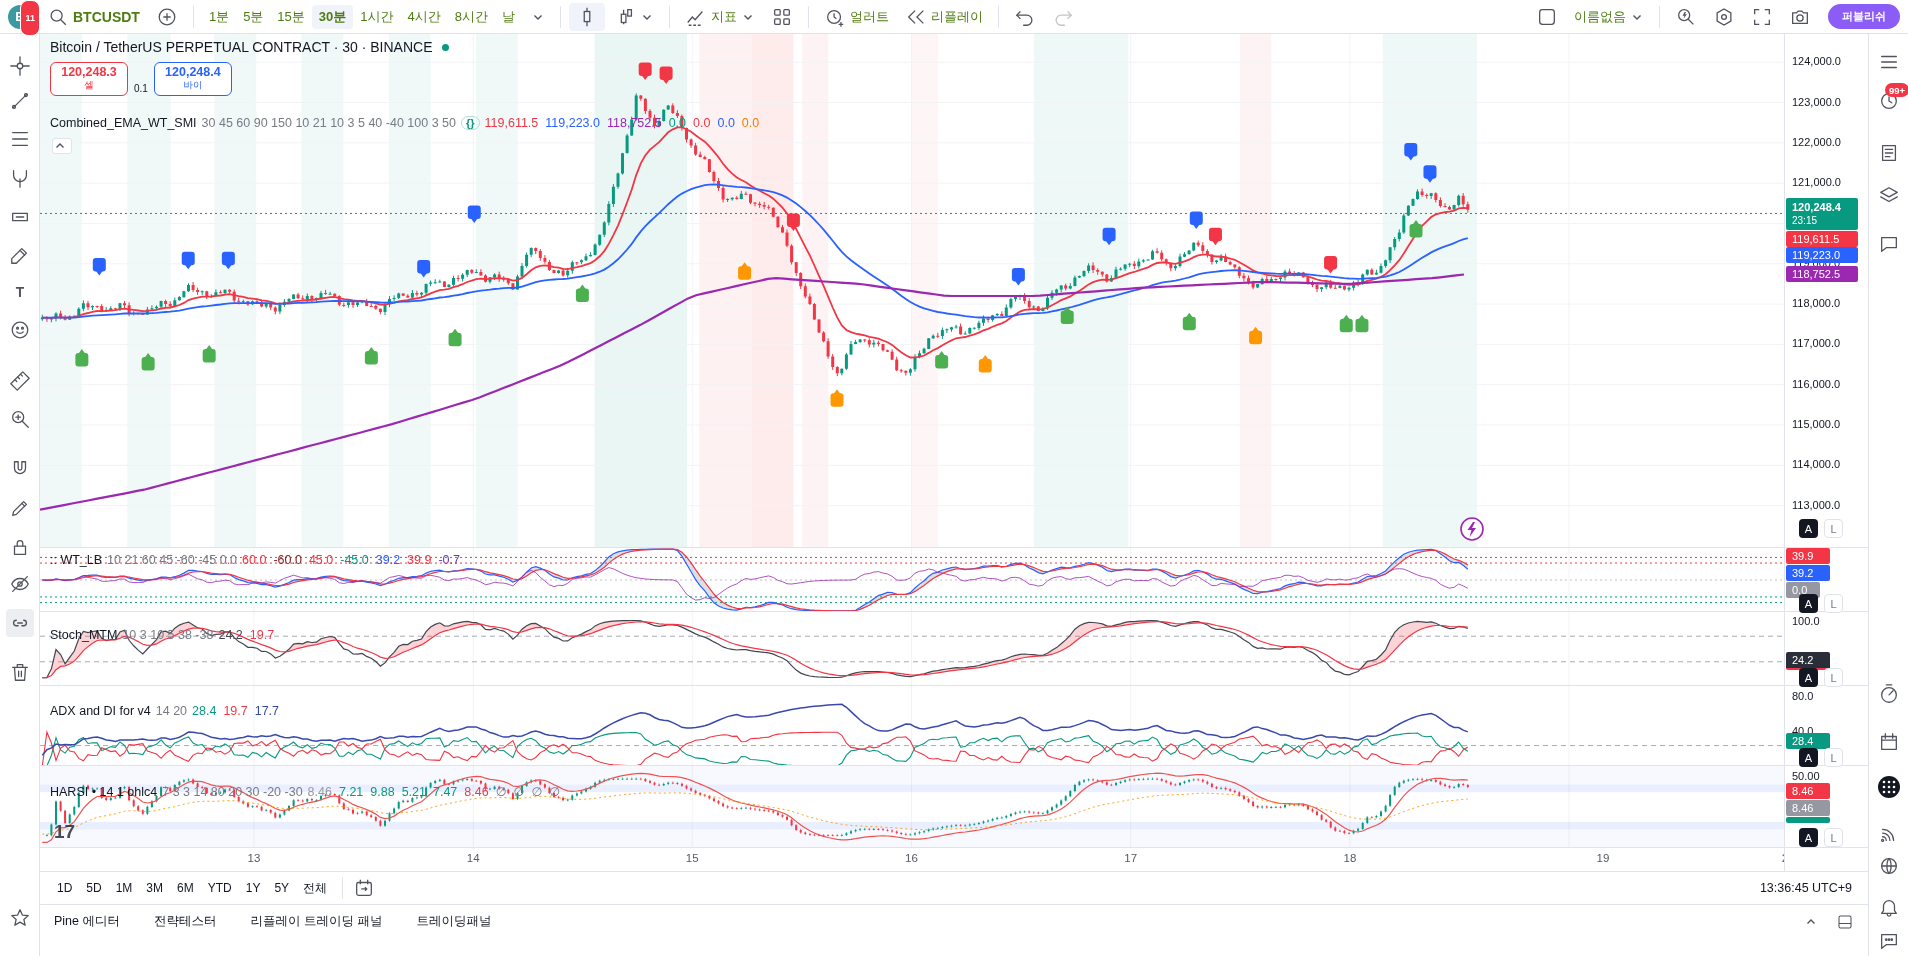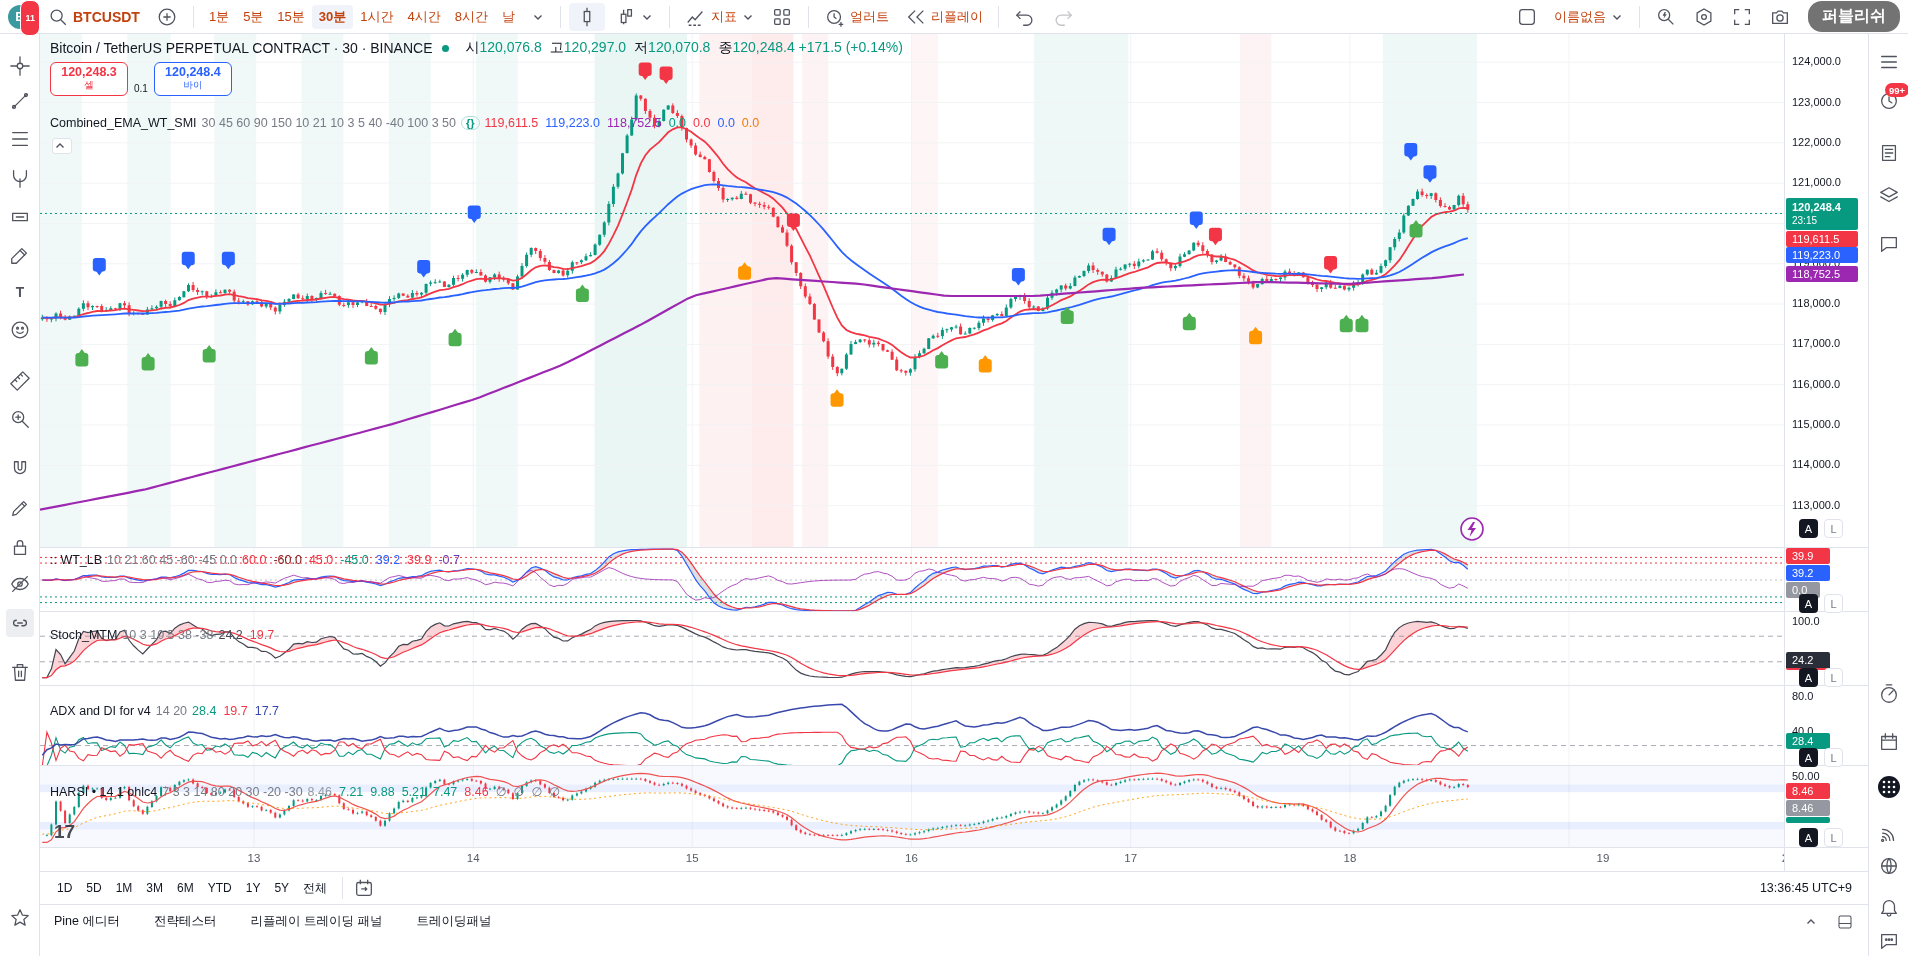--- a/index.html
+++ b/index.html
@@ -4,30 +4,30 @@
 <style>
   html,body{margin:0;padding:0;background:#fff;}
   *{box-sizing:border-box;}
   #root{position:relative;width:1908px;height:956px;background:#fff;overflow:hidden;
         font-family:"Liberation Sans","DejaVu Sans",sans-serif;color:#131722;font-size:13px;}
   
   #topbar{position:absolute;left:0;top:0;width:1908px;height:34px;border-bottom:1px solid #e0e3eb;
           display:flex;align-items:center;padding:0 8px;gap:2px;background:#fff;z-index:30;}
   .tb-sep{width:1px;height:22px;background:#e0e3eb;margin:0 6px;flex:none;}
   .tb-btn{display:flex;align-items:center;gap:4px;padding:3px 7px;border-radius:4px;cursor:pointer;
-          color:#c2410c;white-space:nowrap;flex:none;}
+          color:#4d7c0f;white-space:nowrap;flex:none;}
   .tb-btn.sel{background:#f0f3fa;font-weight:bold;}
   .ticon{width:22px;height:22px;flex:none;display:block;}
   .ticon path,.ticon rect,.ticon circle{fill:none;stroke:#50535e;stroke-width:1.4;}
   #avatar{position:relative;width:24px;height:24px;border-radius:50%;background:#3b9a9f;color:#fff;
           font-weight:bold;font-size:13px;display:flex;align-items:center;justify-content:center;flex:none;margin-right:6px;}
   #avatar-badge{position:absolute;top:-5px;right:-8px;background:#f23645;color:#fff;border-radius:8px;
           font-size:9px;padding:12px 4px;font-weight:bold;border:1px solid #fff;}
   #symbol-name{font-weight:bold;font-size:14px;}
-  #publish-btn{background:#737373;color:#fff;border-radius:14px;padding:5px 14px;font-size:16px;
+  #publish-btn{background:#8b5cf6;color:#fff;border-radius:14px;padding:5px 14px;font-size:11px;
           font-weight:bold;margin-left:8px;cursor:pointer;flex:none;}
   #topbar-right{margin-left:auto;display:flex;align-items:center;gap:2px;}
   
   #frame{position:absolute;top:34px;left:0;width:1908px;height:922px;display:flex;}
   #left-rail{width:40px;border-right:1px solid #e0e3eb;position:relative;flex:none;background:#fff;}
   #right-rail{width:40px;border-left:1px solid #e0e3eb;position:relative;flex:none;background:#fff;}
   .rail-ic{position:absolute;left:6px;width:28px;height:28px;border-radius:4px;display:flex;
            align-items:center;justify-content:center;cursor:pointer;}
   .rail-ic.hl{background:#eceef2;}
   .rail-ic svg{width:22px;height:22px;}
@@ -345,21 +345,20 @@
         </div>
       </div>
 
     <div id="chartcol">
 
       <div class="pane" style="height:514px">
         <div class="plot" id="plot-main">
           <div class="legend" id="sym-legend" style="top:5px">
             <span class="nm">Bitcoin / TetherUS PERPETUAL CONTRACT · 30 · BINANCE</span>
             <span class="dot"></span>
-            <span class="ohlc" id="ohlc-row"><b>시</b><i>120,076.8</i><b>고</b><i>120,297.0</i><b>저</b><i>120,070.8</i><b>종</b><i>120,248.4</i><i> +171.5 (+0.14%)</i></span>
           </div>
           <div id="trade">
             <div class="trd" id="sell-btn">
               <div class="p">120,248.3</div>
               <div class="l">셀</div>
             </div>
             <div id="qty">0.1</div>
             <div class="trd" id="buy-btn">
               <div class="p">120,248.4</div>
               <div class="l">바이</div>

